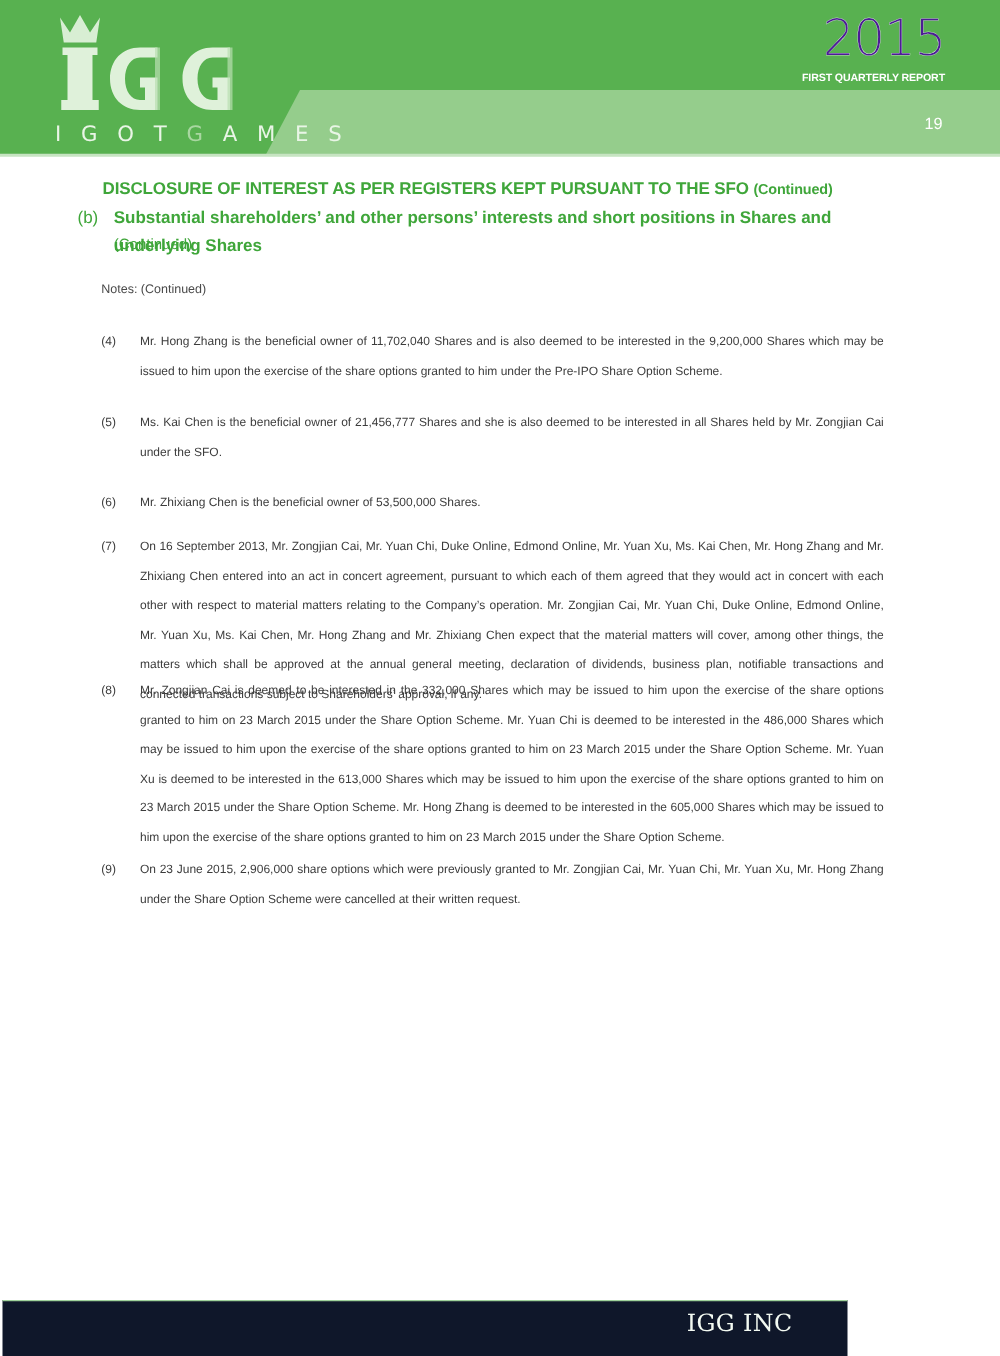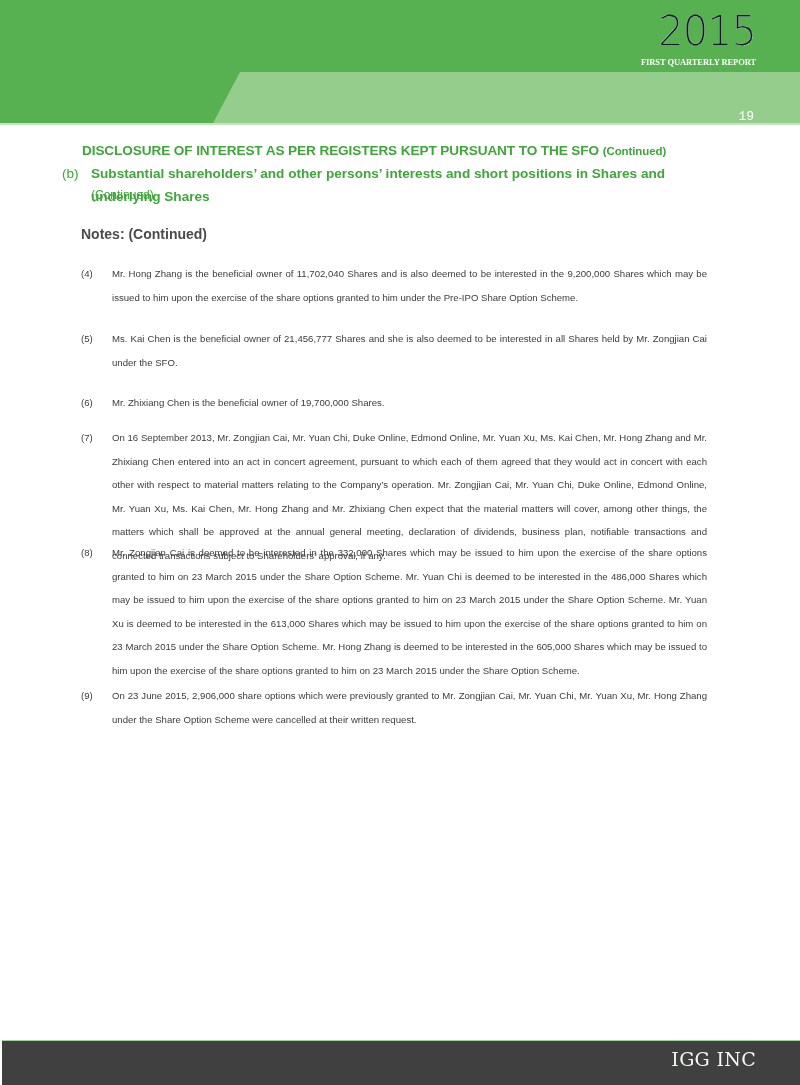--- a/index.html
+++ b/index.html
@@ -23,66 +23,84 @@
   .logo-tagline {
     position: absolute; left: 0; top: 86px; width: 160px;
     font-family: "DejaVu Sans", sans-serif; font-size: 17px; letter-spacing: 5.2px;
     color: #e9f5e6; white-space: nowrap;
   }
   .logo-tagline .g-accent { color: #a9d7a1; }
 
   .report-year {
     position: absolute; right: 44px; top: 10px;
     font-family: "DejaVu Sans", sans-serif; font-weight: 200; font-size: 40px; line-height: 42px;
-    color: #0f172a; letter-spacing: -1px;
+    color: #4c1d95; letter-spacing: -1px;
     -webkit-text-stroke: 0.2px #ffffff;
   }
   .report-label {
     position: absolute; right: 44px; top: 57px;
-    font-family: Liberation Serif, serif; font-weight: bold; font-size: 8.5px; letter-spacing: -0.1px;
+    font-family: Liberation Sans, sans-serif; font-weight: bold; font-size: 8.5px; letter-spacing: -0.1px;
     color: #ffffff;
   }
   .page-number {
     position: absolute; right: 46px; top: 91px;
-    font-family: Liberation Mono, monospace; font-size: 13px; color: #ffffff; margin-top: 18px;
+    font-family: Liberation Sans, sans-serif; font-size: 13px; color: #ffffff;
   }
 
   
   .section-title {
     position: absolute; left: 62px; top: 143px; white-space: nowrap;
     font-family: "Liberation Sans", sans-serif; font-weight: bold; font-size: 13.6px; color: #3fa63a;
     letter-spacing: -0.1px;
     padding-left: 20px;
   }
   .section-title .cont { font-size: 11.5px; }
   .sub-heading { position: absolute; left: 62px; top: 162px; width: 660px; color: #3fa63a; font-size: 13.6px; line-height: 23px; }
   .sub-heading .label { position: absolute; left: 0; top: 0; }
   .sub-heading .text { position: absolute; left: 29px; top: 0; width: 640px; font-weight: bold; }
   .sub-heading .cont { position: absolute; left: 29px; top: 22px; font-size: 12px; }
 
-  .notes-label { position: absolute; left: 81px; top: 226px; font-size: 14px; color: #4a4a4a; font-weight: bold; }
+  .notes-label { position: absolute; left: 81px; top: 226px; font-size: 10px; color: #4a4a4a; }
 
   .note { position: absolute; left: 81px; width: 640px; font-size: 9.6px; line-height: 23.5px; color: #3c3c3c; }
   .note .num { position: absolute; left: 0; top: 0; }
   .note .body { position: absolute; left: 31px; top: 0; width: 595px; text-align: justify; }
 
   
-  .footer { position: absolute; left: 2px; top: 1040px; width: 798px; height: 45px; background: #404040; border-top: 1px solid #9fd19a; }
+  .footer { position: absolute; left: 2px; top: 1040px; width: 676px; height: 45px; background: #0f172a; border-top: 1px solid #9fd19a; }
   .footer-brand {
     position: absolute; right: 44px; top: 7px;
     font-family: "DejaVu Serif", serif; font-size: 19px; color: #f3faf2; letter-spacing: 0.3px;
   }
 </style>
 </head>
 <body>
 
 <div class="header">
   <div class="band-light"></div>
   <div class="bottom-line"></div>
 
+  <div class="logo">
+    <svg width="160" height="86" viewBox="0 0 160 86">
+
+      <polygon points="4,2 12,14 20,0 28,14 36,2 33,22 7,22" fill="#d8eed3"></polygon>
+
+      <path d="M6,26 h28 v6 h-4 v36 h5 v8 h-30 v-8 h5 v-36 h-4 z" fill="#dff1da"></path>
+
+      <g fill="#dff1da">
+        <path d="M82,34 v-8 h-14 c-14,0 -24,10 -24,25 c0,15 10,25 24,25 h14 v-26 h-14 v8 h4 v10 h-4 c-7,0 -12,-7 -12,-17 c0,-10 5,-17 12,-17 z"></path>
+        <path d="M140,34 v-8 h-14 c-14,0 -24,10 -24,25 c0,15 10,25 24,25 h14 v-26 h-14 v8 h4 v10 h-4 c-7,0 -12,-7 -12,-17 c0,-10 5,-17 12,-17 z"></path>
+      </g>
+      <g fill="#b9dfb2" opacity="0.7">
+        <rect x="80" y="26" width="4" height="50"></rect>
+        <rect x="138" y="26" width="4" height="50"></rect>
+      </g>
+    </svg>
+    <div class="logo-tagline"><span>I G O T </span><span class="g-accent">G</span><span> A M E S</span></div>
+  </div>
 
   <div class="report-year">2015</div>
   <div class="report-label">FIRST QUARTERLY REPORT</div>
   <div class="page-number">19</div>
 </div>
 
 <div class="section-title">
   <span>DISCLOSURE OF INTEREST AS PER REGISTERS KEPT PURSUANT TO THE SFO</span>
   <span class="cont">(Continued)</span>
 </div>
@@ -100,21 +118,21 @@
   <div class="body">Mr. Hong Zhang is the beneficial owner of 11,702,040 Shares and is also deemed to be interested in the 9,200,000 Shares which may be issued to him upon the exercise of the share options granted to him under the Pre-IPO Share Option Scheme.</div>
 </div>
 
 <div class="note" style="top:327px;">
   <span class="num">(5)</span>
   <div class="body">Ms. Kai Chen is the beneficial owner of 21,456,777 Shares and she is also deemed to be interested in all Shares held by Mr. Zongjian Cai under the SFO.</div>
 </div>
 
 <div class="note" style="top:391px;">
   <span class="num">(6)</span>
-  <div class="body">Mr. Zhixiang Chen is the beneficial owner of 19,700,000 Shares.</div>
+  <div class="body">Mr. Zhixiang Chen is the beneficial owner of 53,500,000 Shares.</div>
 </div>
 
 <div class="note" style="top:426px;">
   <span class="num">(7)</span>
   <div class="body">On 16 September 2013, Mr. Zongjian Cai, Mr. Yuan Chi, Duke Online, Edmond Online, Mr. Yuan Xu, Ms. Kai Chen, Mr. Hong Zhang and Mr. Zhixiang Chen entered into an act in concert agreement, pursuant to which each of them agreed that they would act in concert with each other with respect to material matters relating to the Company’s operation. Mr. Zongjian Cai, Mr. Yuan Chi, Duke Online, Edmond Online, Mr. Yuan Xu, Ms. Kai Chen, Mr. Hong Zhang and Mr. Zhixiang Chen expect that the material matters will cover, among other things, the matters which shall be approved at the annual general meeting, declaration of dividends, business plan, notifiable transactions and connected transactions subject to Shareholders’ approval, if any.</div>
 </div>
 
 <div class="note" style="top:541px;">
   <span class="num">(8)</span>
   <div class="body">Mr. Zongjian Cai is deemed to be interested in the 332,000 Shares which may be issued to him upon the exercise of the share options granted to him on 23 March 2015 under the Share Option Scheme. Mr. Yuan Chi is deemed to be interested in the 486,000 Shares which may be issued to him upon the exercise of the share options granted to him on 23 March 2015 under the Share Option Scheme. Mr. Yuan Xu is deemed to be interested in the 613,000 Shares which may be issued to him upon the exercise of the share options granted to him on 23 March 2015 under the Share Option Scheme. Mr. Hong Zhang is deemed to be interested in the 605,000 Shares which may be issued to him upon the exercise of the share options granted to him on 23 March 2015 under the Share Option Scheme.</div>

